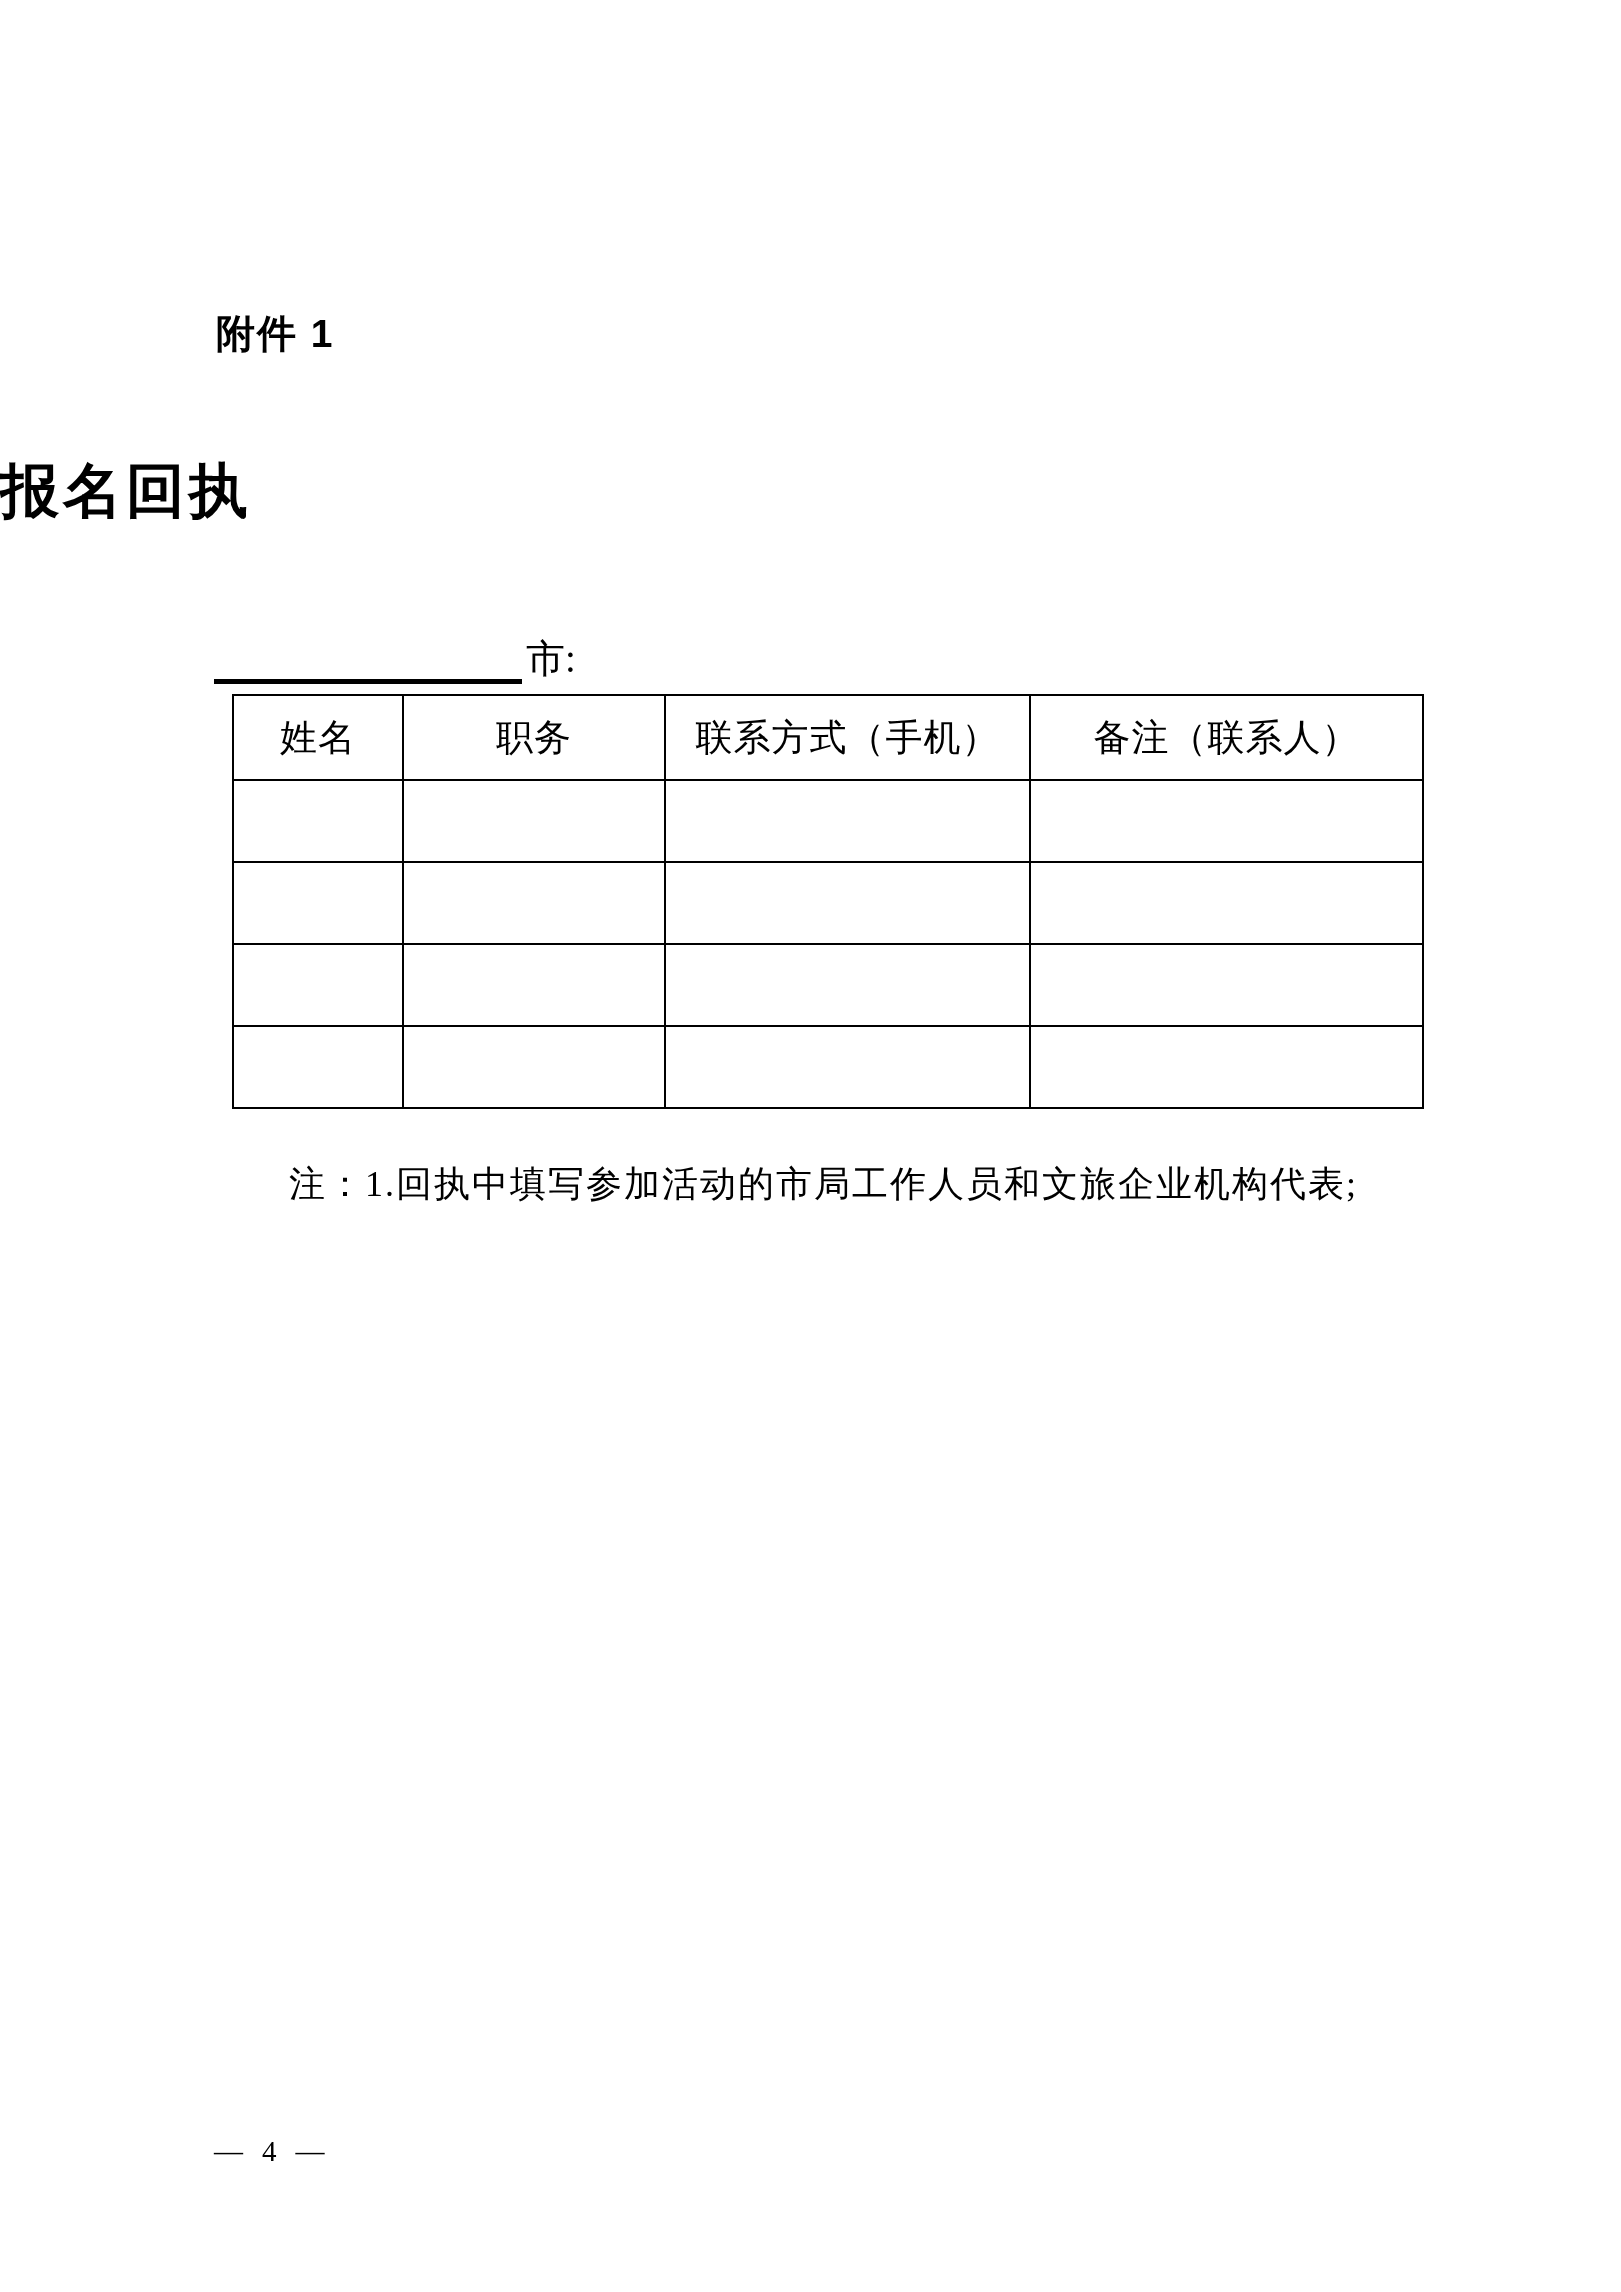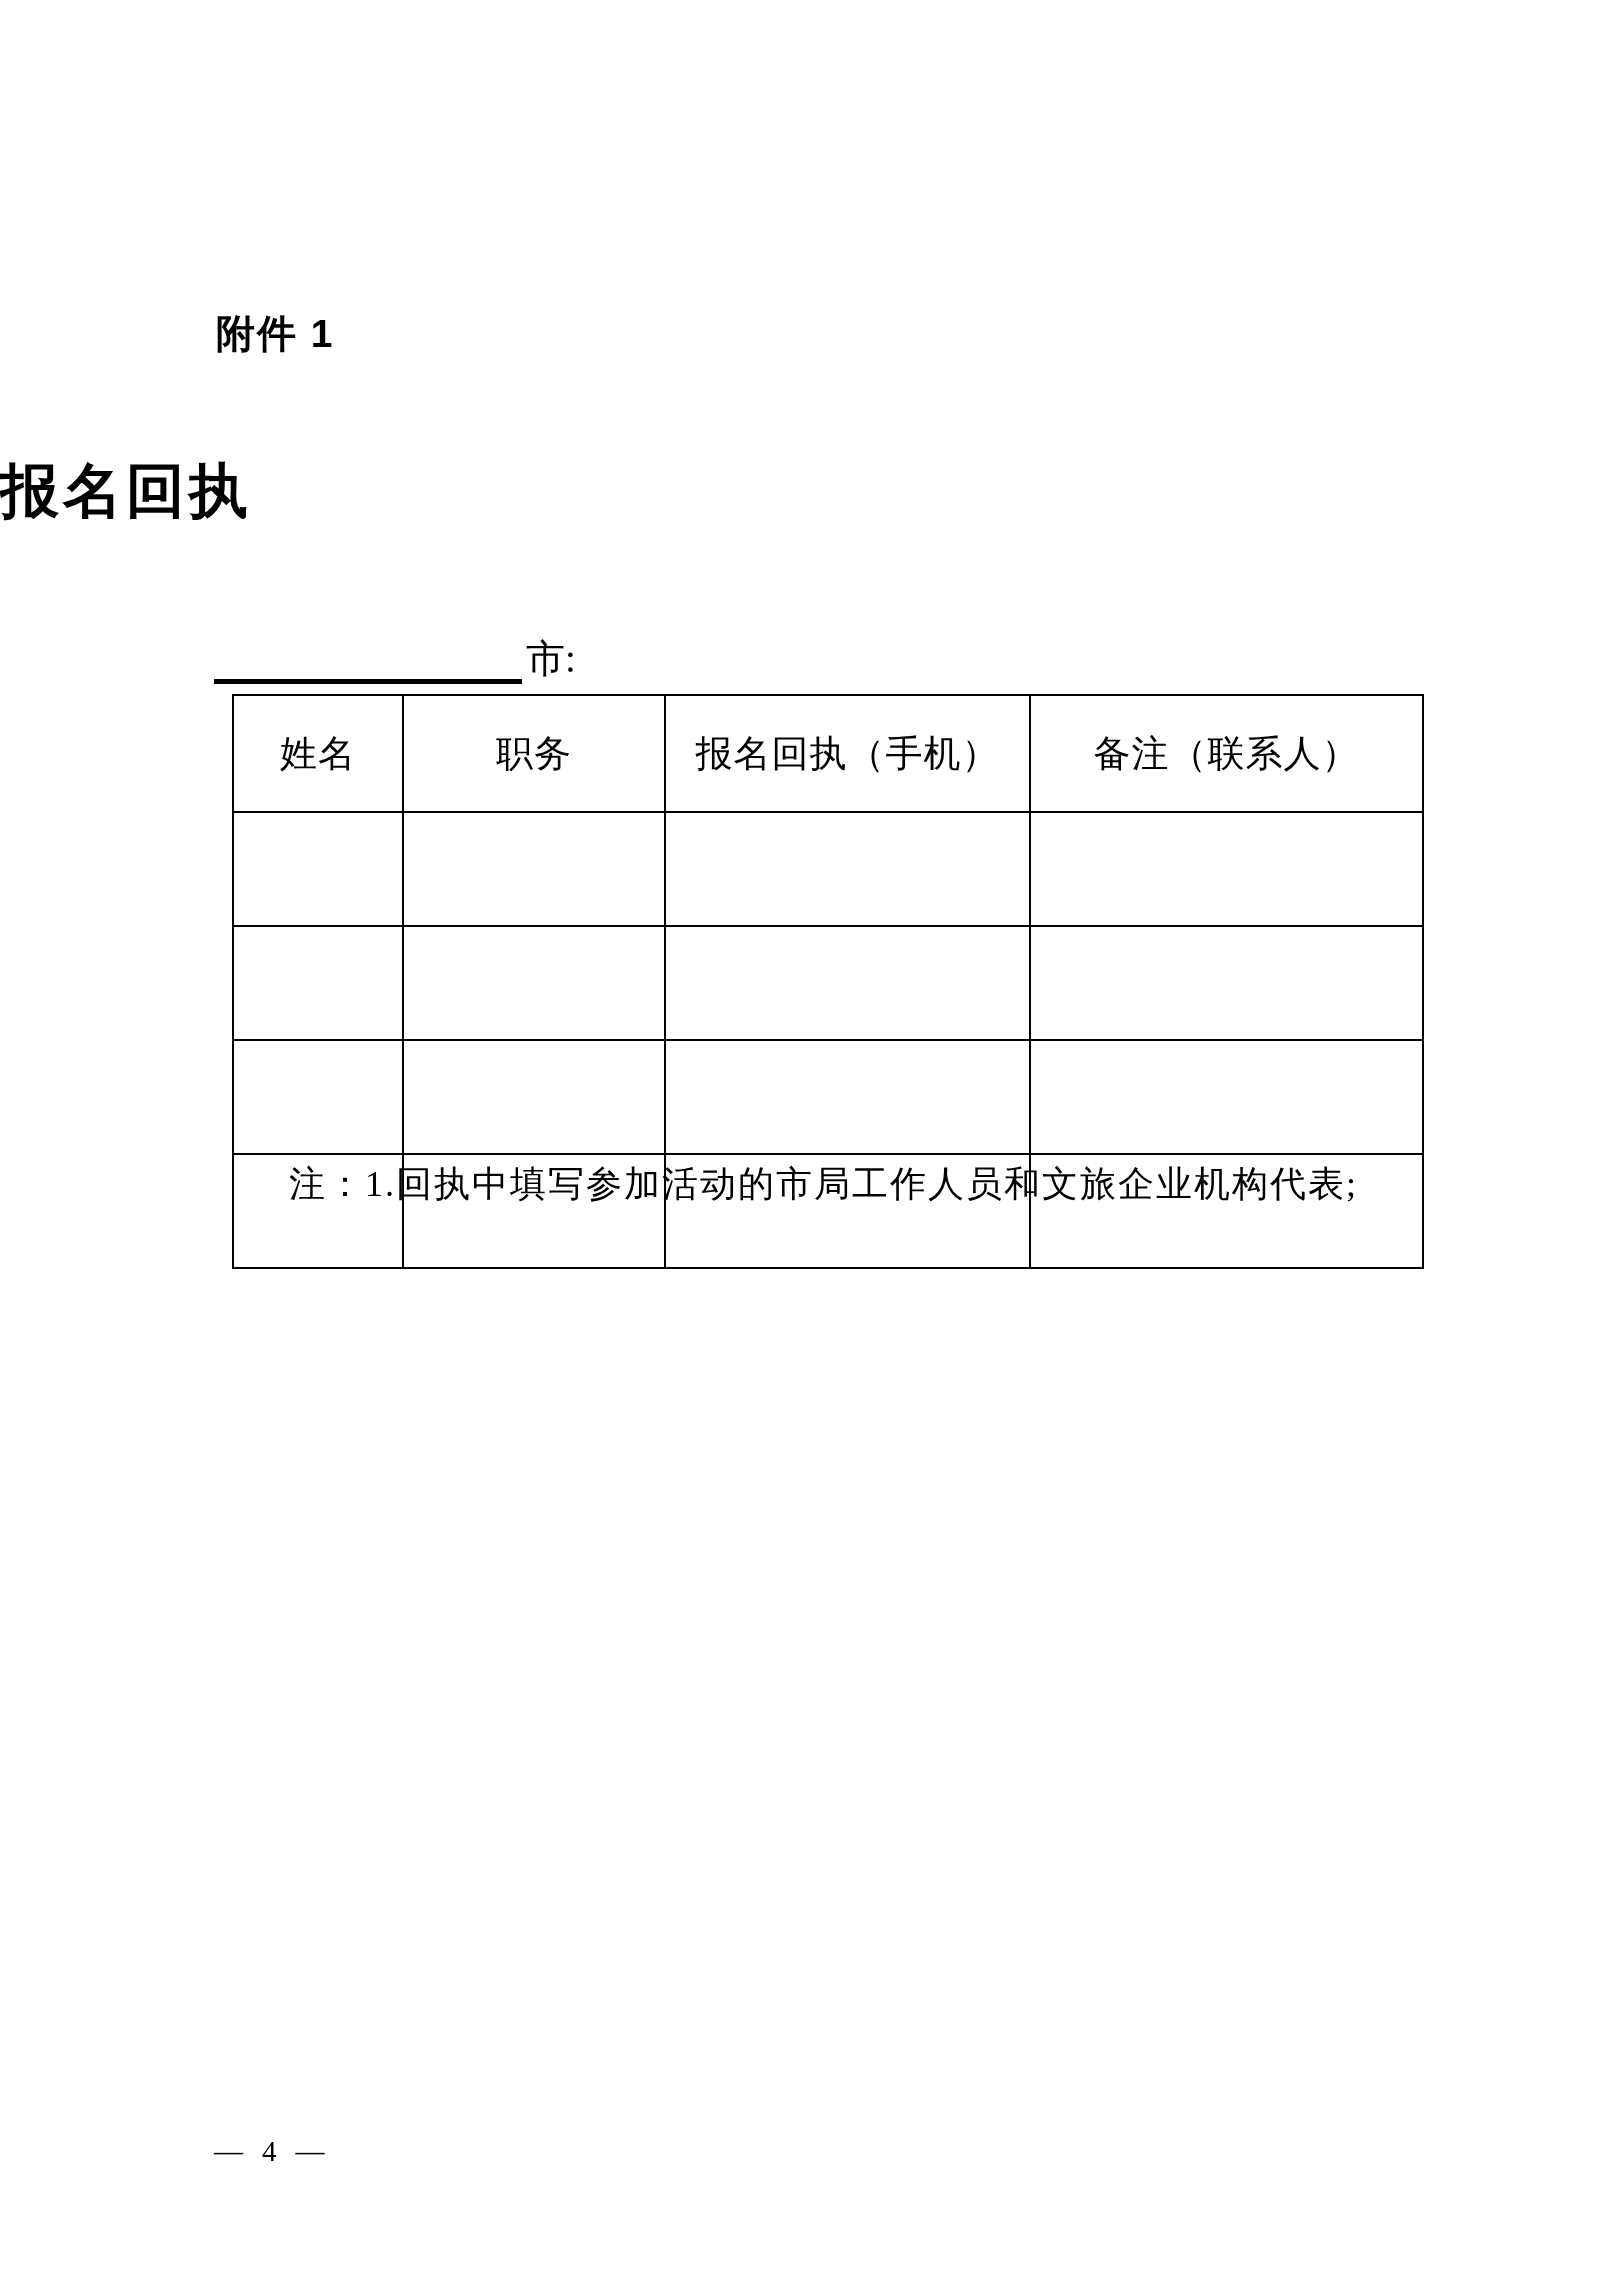--- a/index.html
+++ b/index.html
@@ -60,21 +60,21 @@
     top: 694px;
     width: 1189px;
     border-collapse: collapse;
     table-layout: fixed;
   }
   table.signup-table th,
   table.signup-table td {
     border: 2px solid #000000;
     border-top-width: 2.9px;
     border-bottom-width: 2.9px;
-    padding: 16px;
+    padding: 0;
     text-align: center;
     vertical-align: middle;
     font-weight: normal;
     font-size: 37px;
     letter-spacing: 1px;
     white-space: nowrap;
     overflow: hidden;
   }
   table.signup-table tr.header-row th { height: 83px; }
   table.signup-table tr.data-row td  { height: 80px; }
@@ -115,21 +115,21 @@
     <colgroup>
       <col style="width:170px">
       <col style="width:262px">
       <col style="width:365px">
       <col style="width:393px">
     </colgroup>
     <tbody>
       <tr class="header-row">
         <th>姓名</th>
         <th>职务</th>
-        <th>报名回执（手机）</th>
+        <th>联系方式（手机）</th>
         <th>备注（联系人）</th>
       </tr>
       <tr class="data-row">
         <td></td>
         <td></td>
         <td></td>
         <td></td>
       </tr>
       <tr class="data-row">
         <td></td>

